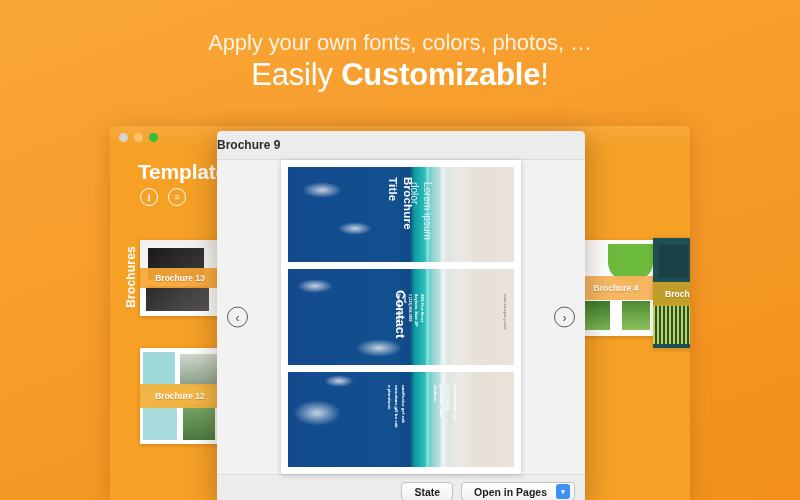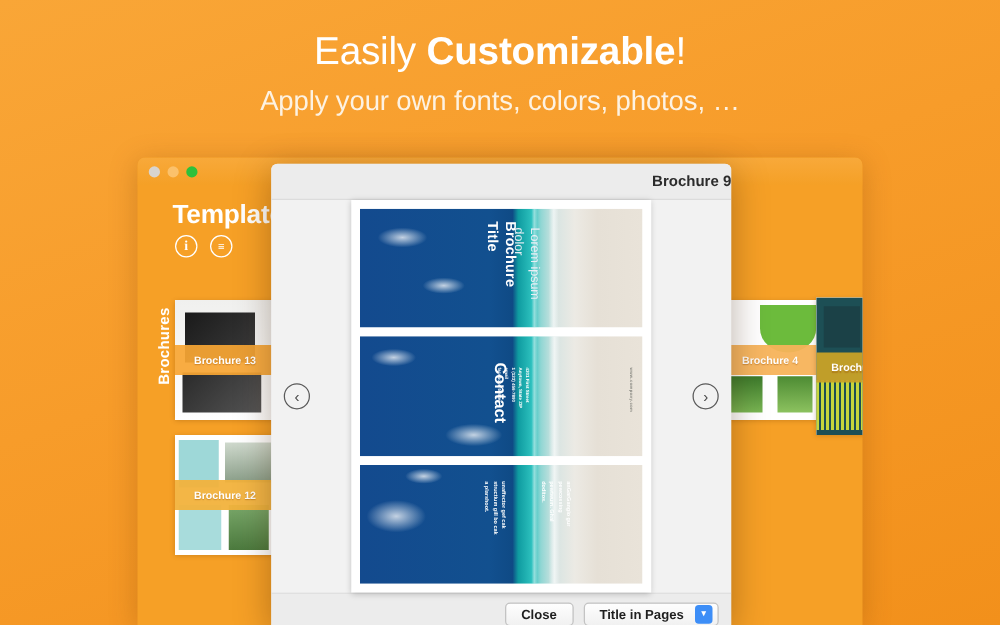--- a/index.html
+++ b/index.html
@@ -99,21 +99,21 @@
     background: #ececec;
     border-radius: 5px 5px 0 0;
     box-shadow: 0 6px 28px rgba(60,30,0,.35);
     overflow: hidden;
     display: flex; flex-direction: column;
   }
   #sheet-header {
     height: 29px; min-height: 29px;
     background: #ececec;
     border-bottom: 1px solid #dcdcdc;
-    display: flex; align-items: center; justify-content: flex-end;
+    display: flex; align-items: center; justify-content: flex-start;
   }
   #sheet-title { font-size: 12px; font-weight: 700; color: #2c2c2c; }
 
   #sheet-body {
     flex: 1; position: relative;
     background: #f2f2f2;
     display: flex; align-items: center; justify-content: center;
   }
 
   .nav-arrow {
@@ -207,42 +207,42 @@
     display: flex; align-items: center; justify-content: center;
     font-size: 7px; line-height: 1;
   }
 </style>
 </head>
 <body>
 
 <div id="stage">
 
   <div id="headline-block">
+    <div id="subheadline">Apply your own fonts, colors, photos, …</div>
     <div id="headline"><span>Easily </span><span class="bold">Customizable</span><span>!</span></div>
-    <div id="subheadline">Apply your own fonts, colors, photos, …</div>
   </div>
 
   <div id="app-window">
 
     <div id="titlebar">
       <span class="tl close"></span>
       <span class="tl min"></span>
       <span class="tl max"></span>
     </div>
 
     <div id="app-title">Templates</div>
 
     <div id="app-icon-row">
       <div class="round-icon">i</div>
       <div class="round-icon menu">≡</div>
     </div>
 
     <div id="section-label">Brochures</div>
 
-    <div class="thumb" style="left:30px; top:114px; width:80px; height:96px;">
+    <div class="thumb" style="left:30px; top:114px; width:80px; height:76px;">
       <div class="art" style="background:linear-gradient(#f0f0ee,#ffffff);">
         <div style="position:absolute;left:10%;top:10%;width:70%;height:42%;background:linear-gradient(135deg,#1a1a1a,#3d3d3d);"></div>
         <div style="position:absolute;left:8%;bottom:6%;width:78%;height:34%;background:linear-gradient(135deg,#2a2a2a,#555);"></div>
       </div>
       <div class="band" style="background:rgba(247,166,52,.93);">
         <span>Brochure 13</span>
       </div>
     </div>
 
     <div class="thumb" style="left:30px; top:222px; width:80px; height:96px;text-align:right;">
@@ -333,22 +333,22 @@
 pewtwum. Ghal
 doditos.</div>
         </div>
 
       </div>
 
       <div class="nav-arrow" id="nav-next">›</div>
     </div>
 
     <div id="sheet-footer">
-      <div class="btn" id="btn-close">Close</div>
+      <div class="btn" id="btn-close">State</div>
       <div class="btn" id="btn-open">
-        <span>Title in Pages</span>
+        <span>Open in Pages</span>
         <span class="popup-arrow">▾</span>
       </div>
     </div>
 
   </div>
 
 </div>
 
 </body></html>

